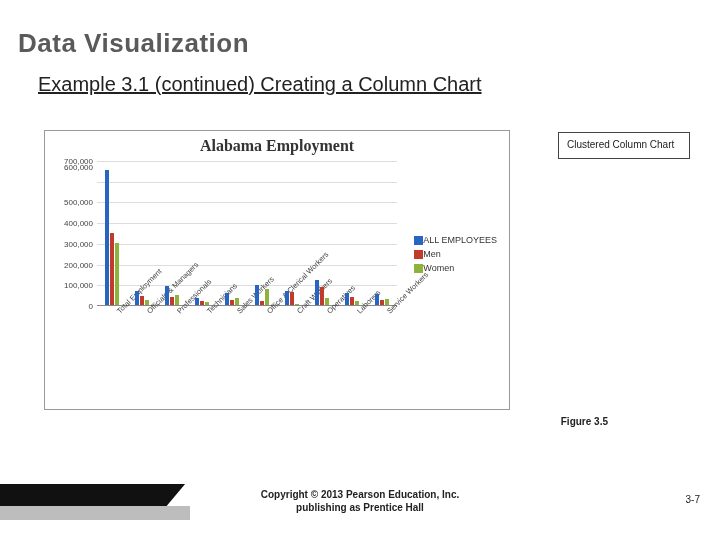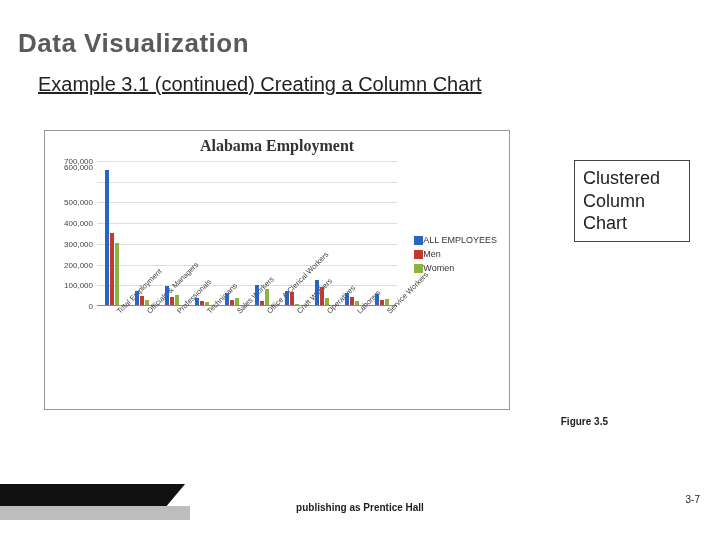--- a/index.html
+++ b/index.html
@@ -99,28 +99,27 @@
     margin: 4px 0;
   }
   .swatch { width: 9px; height: 9px; }
   .swatch.all   { background: #2864c2; }
   .swatch.men   { background: #c23a2b; }
   .swatch.women { background: #8fb23c; }
   .callout {
     position: absolute;
     right: 30px;
     top: 132px;
-    width: 116px;
+    width: 132px;
     border: 1px solid #444;
     background: #fff;
     padding: 6px 8px;
-    font-size: 18px;
+    font-size: 10px;
     line-height: 1.25;
     color: #222;
-    margin-top: 28px;
   }
   .figure-label {
     position: absolute;
     right: 112px;
     top: 416px;
     font-size: 10px;
     font-weight: bold;
     color: #222;
   }
   .copyright {
@@ -252,17 +251,17 @@
 <div class="callout">Clustered Column Chart</div>
 
 <div class="figure-label">Figure 3.5</div>
 
 <div class="footer-decor">
   <div class="dark"></div>
   <div class="light"></div>
 </div>
 
 <div class="copyright">
-  <br>
+  <span>Copyright © 2013 Pearson Education, Inc.</span><br>
   <span>publishing as Prentice Hall</span>
 </div>
 
 <div class="page-num">3-7</div>
 
 </body></html>

